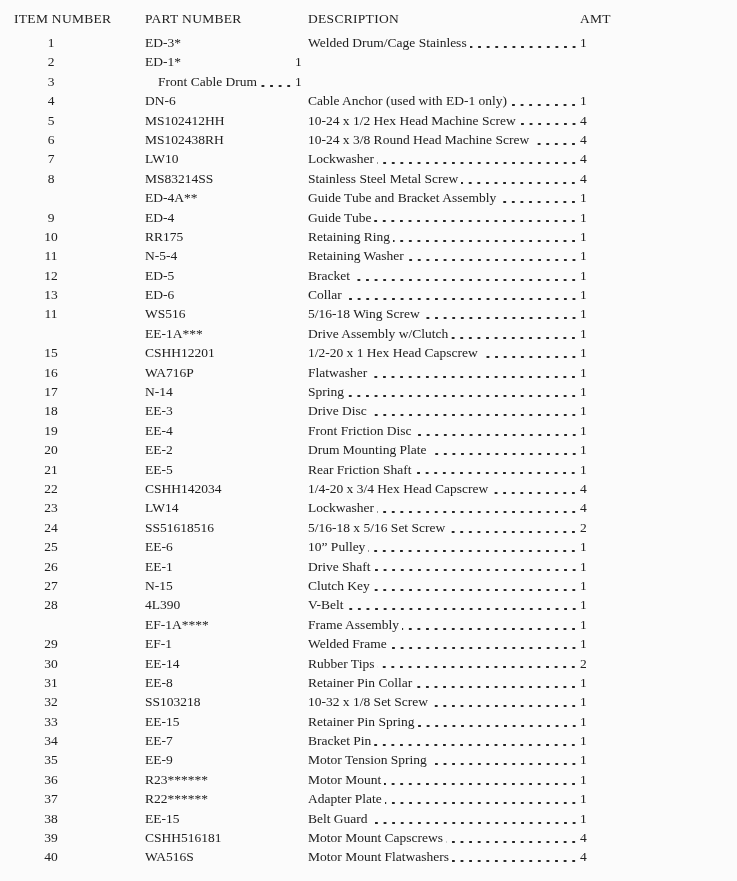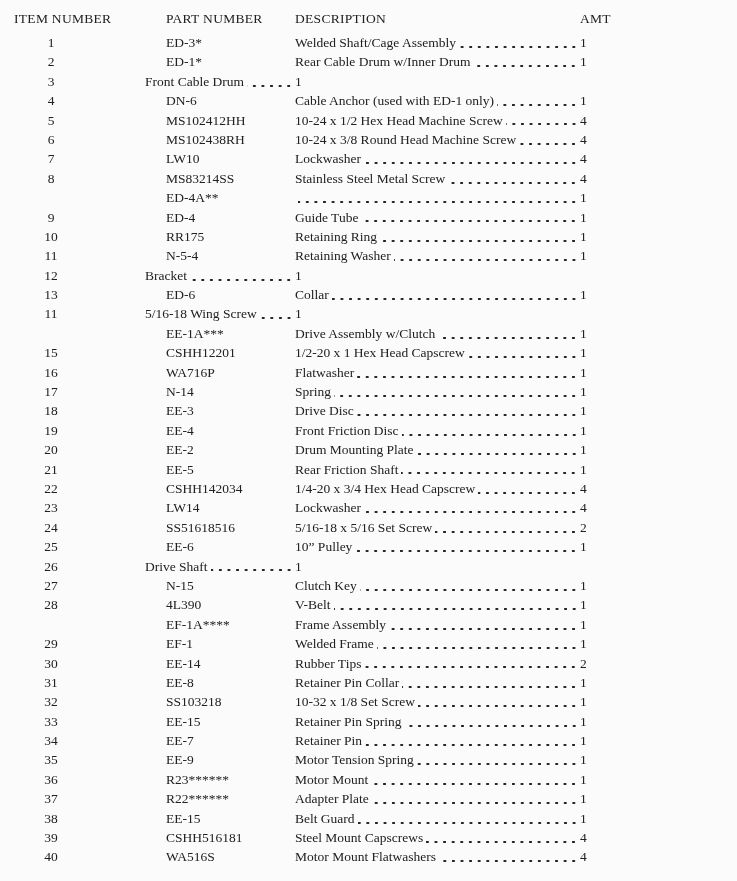--- a/index.html
+++ b/index.html
@@ -32,22 +32,22 @@
     line-height:22px;
     margin-bottom:3px;
     letter-spacing:0.3px;
   }
   .cell{overflow:hidden;}
   .cell.item .num{
     display:inline-block;
     width:74px;
     text-align:center;
   }
-  .cell.part{text-align:left;margin-left:21px;}
-  .cell.desc{display:flex;align-items:stretch;}
+  .cell.part{text-align:left;}
+  .cell.desc{display:flex;align-items:stretch;margin-left:13px;}
   .desc-text{flex:0 0 auto;}
   .dots{
     flex:1 1 auto;
     margin-left:3px;
     background-image:radial-gradient(circle, var(--text) 1.05px, rgba(0,0,0,0) 1.45px);
     background-size:8.6px 4px;
     background-repeat:repeat-x;
     background-position:right 2px bottom 3.5px;
   }
   .cell.amt{text-align:left;}
@@ -64,35 +64,31 @@
     <div class="cell amt">AMT</div>
   </div>
 
   <div id="rows">
     <div class="row">
       <div class="cell item">
         <span class="num">1</span>
       </div>
       <div class="cell part">ED-3*</div>
       <div class="cell desc">
-        <span class="desc-text">Welded Shaft/Cage Assembly</span>
+        <span class="desc-text">Welded Drum/Cage Stainless</span>
         <span class="dots"></span>
       </div>
       <div class="cell amt">1</div>
     </div>
 
     <div class="row">
       <div class="cell item">
         <span class="num">2</span>
       </div>
       <div class="cell part">ED-1*</div>
-      <div class="cell desc">
-        <span class="desc-text">Rear Cable Drum w/Inner Drum</span>
-        <span class="dots"></span>
-      </div>
       <div class="cell amt">1</div>
     </div>
 
     <div class="row">
       <div class="cell item">
         <span class="num">3</span>
       </div>
       <div class="cell desc">
         <span class="desc-text">Front Cable Drum</span>
         <span class="dots"></span>
@@ -159,20 +155,21 @@
       </div>
       <div class="cell amt">4</div>
     </div>
 
     <div class="row">
       <div class="cell item">
         <span class="num"></span>
       </div>
       <div class="cell part">ED-4A**</div>
       <div class="cell desc">
+        <span class="desc-text">Guide Tube and Bracket Assembly</span>
         <span class="dots"></span>
       </div>
       <div class="cell amt">1</div>
     </div>
 
     <div class="row">
       <div class="cell item">
         <span class="num">9</span>
       </div>
       <div class="cell part">ED-4</div>
@@ -204,20 +201,21 @@
         <span class="desc-text">Retaining Washer</span>
         <span class="dots"></span>
       </div>
       <div class="cell amt">1</div>
     </div>
 
     <div class="row">
       <div class="cell item">
         <span class="num">12</span>
       </div>
+      <div class="cell part">ED-5</div>
       <div class="cell desc">
         <span class="desc-text">Bracket</span>
         <span class="dots"></span>
       </div>
       <div class="cell amt">1</div>
     </div>
 
     <div class="row">
       <div class="cell item">
         <span class="num">13</span>
@@ -227,20 +225,21 @@
         <span class="desc-text">Collar</span>
         <span class="dots"></span>
       </div>
       <div class="cell amt">1</div>
     </div>
 
     <div class="row">
       <div class="cell item">
         <span class="num">11</span>
       </div>
+      <div class="cell part">WS516</div>
       <div class="cell desc">
         <span class="desc-text">5/16-18 Wing Screw</span>
         <span class="dots"></span>
       </div>
       <div class="cell amt">1</div>
     </div>
 
     <div class="row">
       <div class="cell item">
         <span class="num"></span>
@@ -382,20 +381,21 @@
         <span class="desc-text">10” Pulley</span>
         <span class="dots"></span>
       </div>
       <div class="cell amt">1</div>
     </div>
 
     <div class="row">
       <div class="cell item">
         <span class="num">26</span>
       </div>
+      <div class="cell part">EE-1</div>
       <div class="cell desc">
         <span class="desc-text">Drive Shaft</span>
         <span class="dots"></span>
       </div>
       <div class="cell amt">1</div>
     </div>
 
     <div class="row">
       <div class="cell item">
         <span class="num">27</span>
@@ -491,21 +491,21 @@
       </div>
       <div class="cell amt">1</div>
     </div>
 
     <div class="row">
       <div class="cell item">
         <span class="num">34</span>
       </div>
       <div class="cell part">EE-7</div>
       <div class="cell desc">
-        <span class="desc-text">Retainer Pin</span>
+        <span class="desc-text">Bracket Pin</span>
         <span class="dots"></span>
       </div>
       <div class="cell amt">1</div>
     </div>
 
     <div class="row">
       <div class="cell item">
         <span class="num">35</span>
       </div>
       <div class="cell part">EE-9</div>
@@ -551,21 +551,21 @@
       </div>
       <div class="cell amt">1</div>
     </div>
 
     <div class="row">
       <div class="cell item">
         <span class="num">39</span>
       </div>
       <div class="cell part">CSHH516181</div>
       <div class="cell desc">
-        <span class="desc-text">Steel Mount Capscrews</span>
+        <span class="desc-text">Motor Mount Capscrews</span>
         <span class="dots"></span>
       </div>
       <div class="cell amt">4</div>
     </div>
 
     <div class="row">
       <div class="cell item">
         <span class="num">40</span>
       </div>
       <div class="cell part">WA516S</div>

